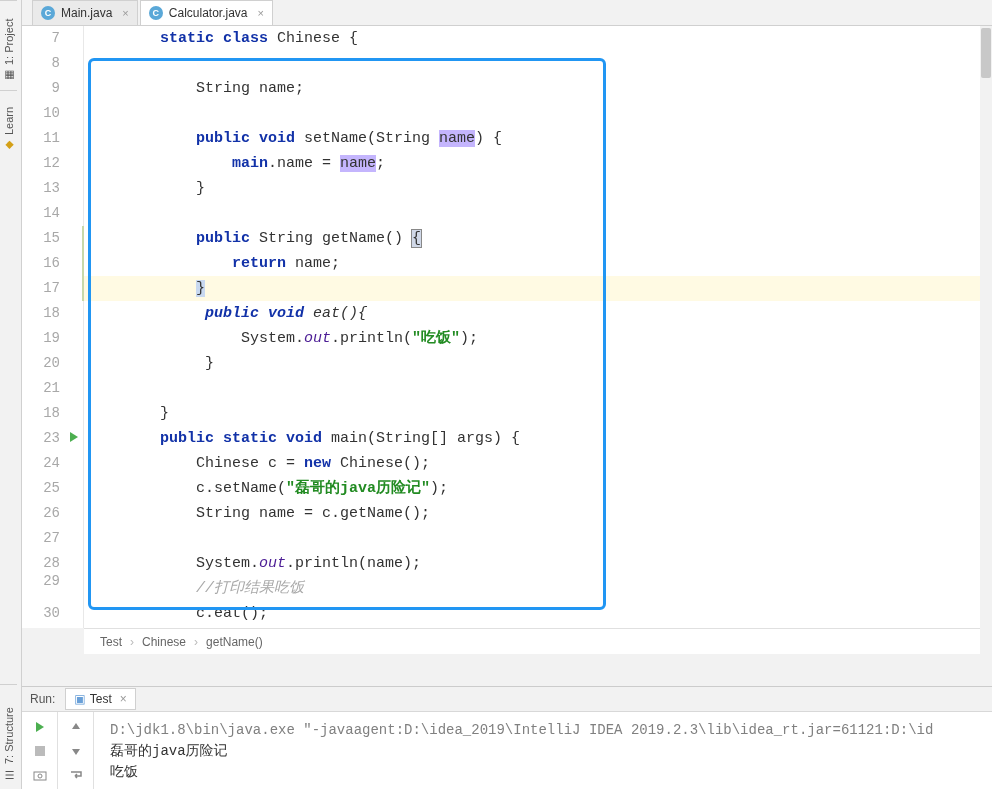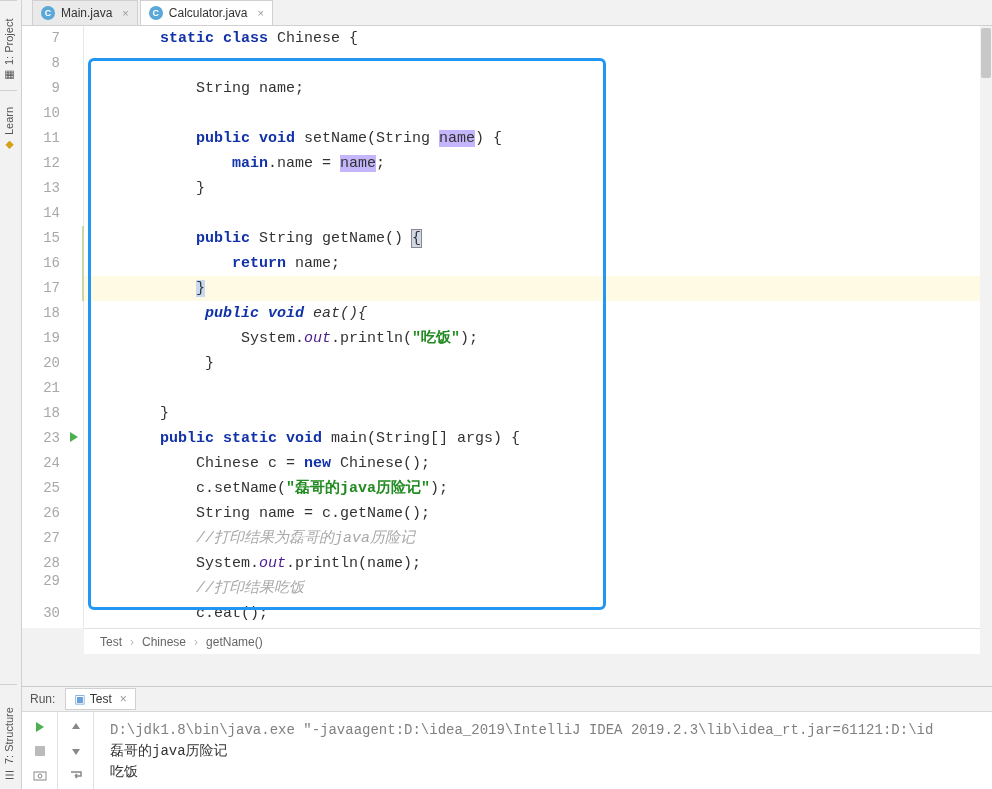--- a/index.html
+++ b/index.html
@@ -283,21 +283,20 @@
     <div class="code-line highlight" style="top: 250px;">        <span class="caretbg">}</span></div>
     <div class="code-line" style="top: 275px; font-style: italic;">        <span> </span><span class="kw">public</span><span> </span><span class="kw">void</span><span> eat(){</span></div>
     <div class="code-line" style="top: 300px;">            <span> System.</span><span class="fld">out</span><span>.println(</span><span class="str">"吃饭"</span><span>);</span></div>
     <div class="code-line" style="top: 325px;">        <span> }</span></div>
     <div class="code-line" style="top: 350px;">    </div>
     <div class="code-line" style="top: 375px;">    <span>}</span></div>
     <div class="code-line" style="top: 400px;">    <span class="kw">public</span><span> </span><span class="kw">static</span><span> </span><span class="kw">void</span><span> main(String[] args) {</span></div>
     <div class="code-line" style="top: 425px;">        <span>Chinese c = </span><span class="kw">new</span><span> Chinese();</span></div>
     <div class="code-line" style="top: 450px;">        <span>c.setName(</span><span class="str">"磊哥的java历险记"</span><span>);</span></div>
     <div class="code-line" style="top: 475px;">        <span>String name = c.getName();</span></div>
-    <div class="code-line" style="top: 500px;">        <span class="cmt">//打印结果为磊哥的java历险记</span></div>
     <div class="code-line" style="top: 525px;">        <span>System.</span><span class="fld">out</span><span>.println(name);</span></div>
     <div class="code-line" style="top: 550px;">        <span class="cmt">//打印结果吃饭</span></div>
     <div class="code-line" style="top: 575px;">        <span>c.eat();</span></div>
   </div>
 
 <div class="scrollbar-v">
   <div class="scroll-thumb"></div>
 </div>
 
 <div class="blue-box" style="left:88px;top:58px;width:518px;height:552px"></div>

